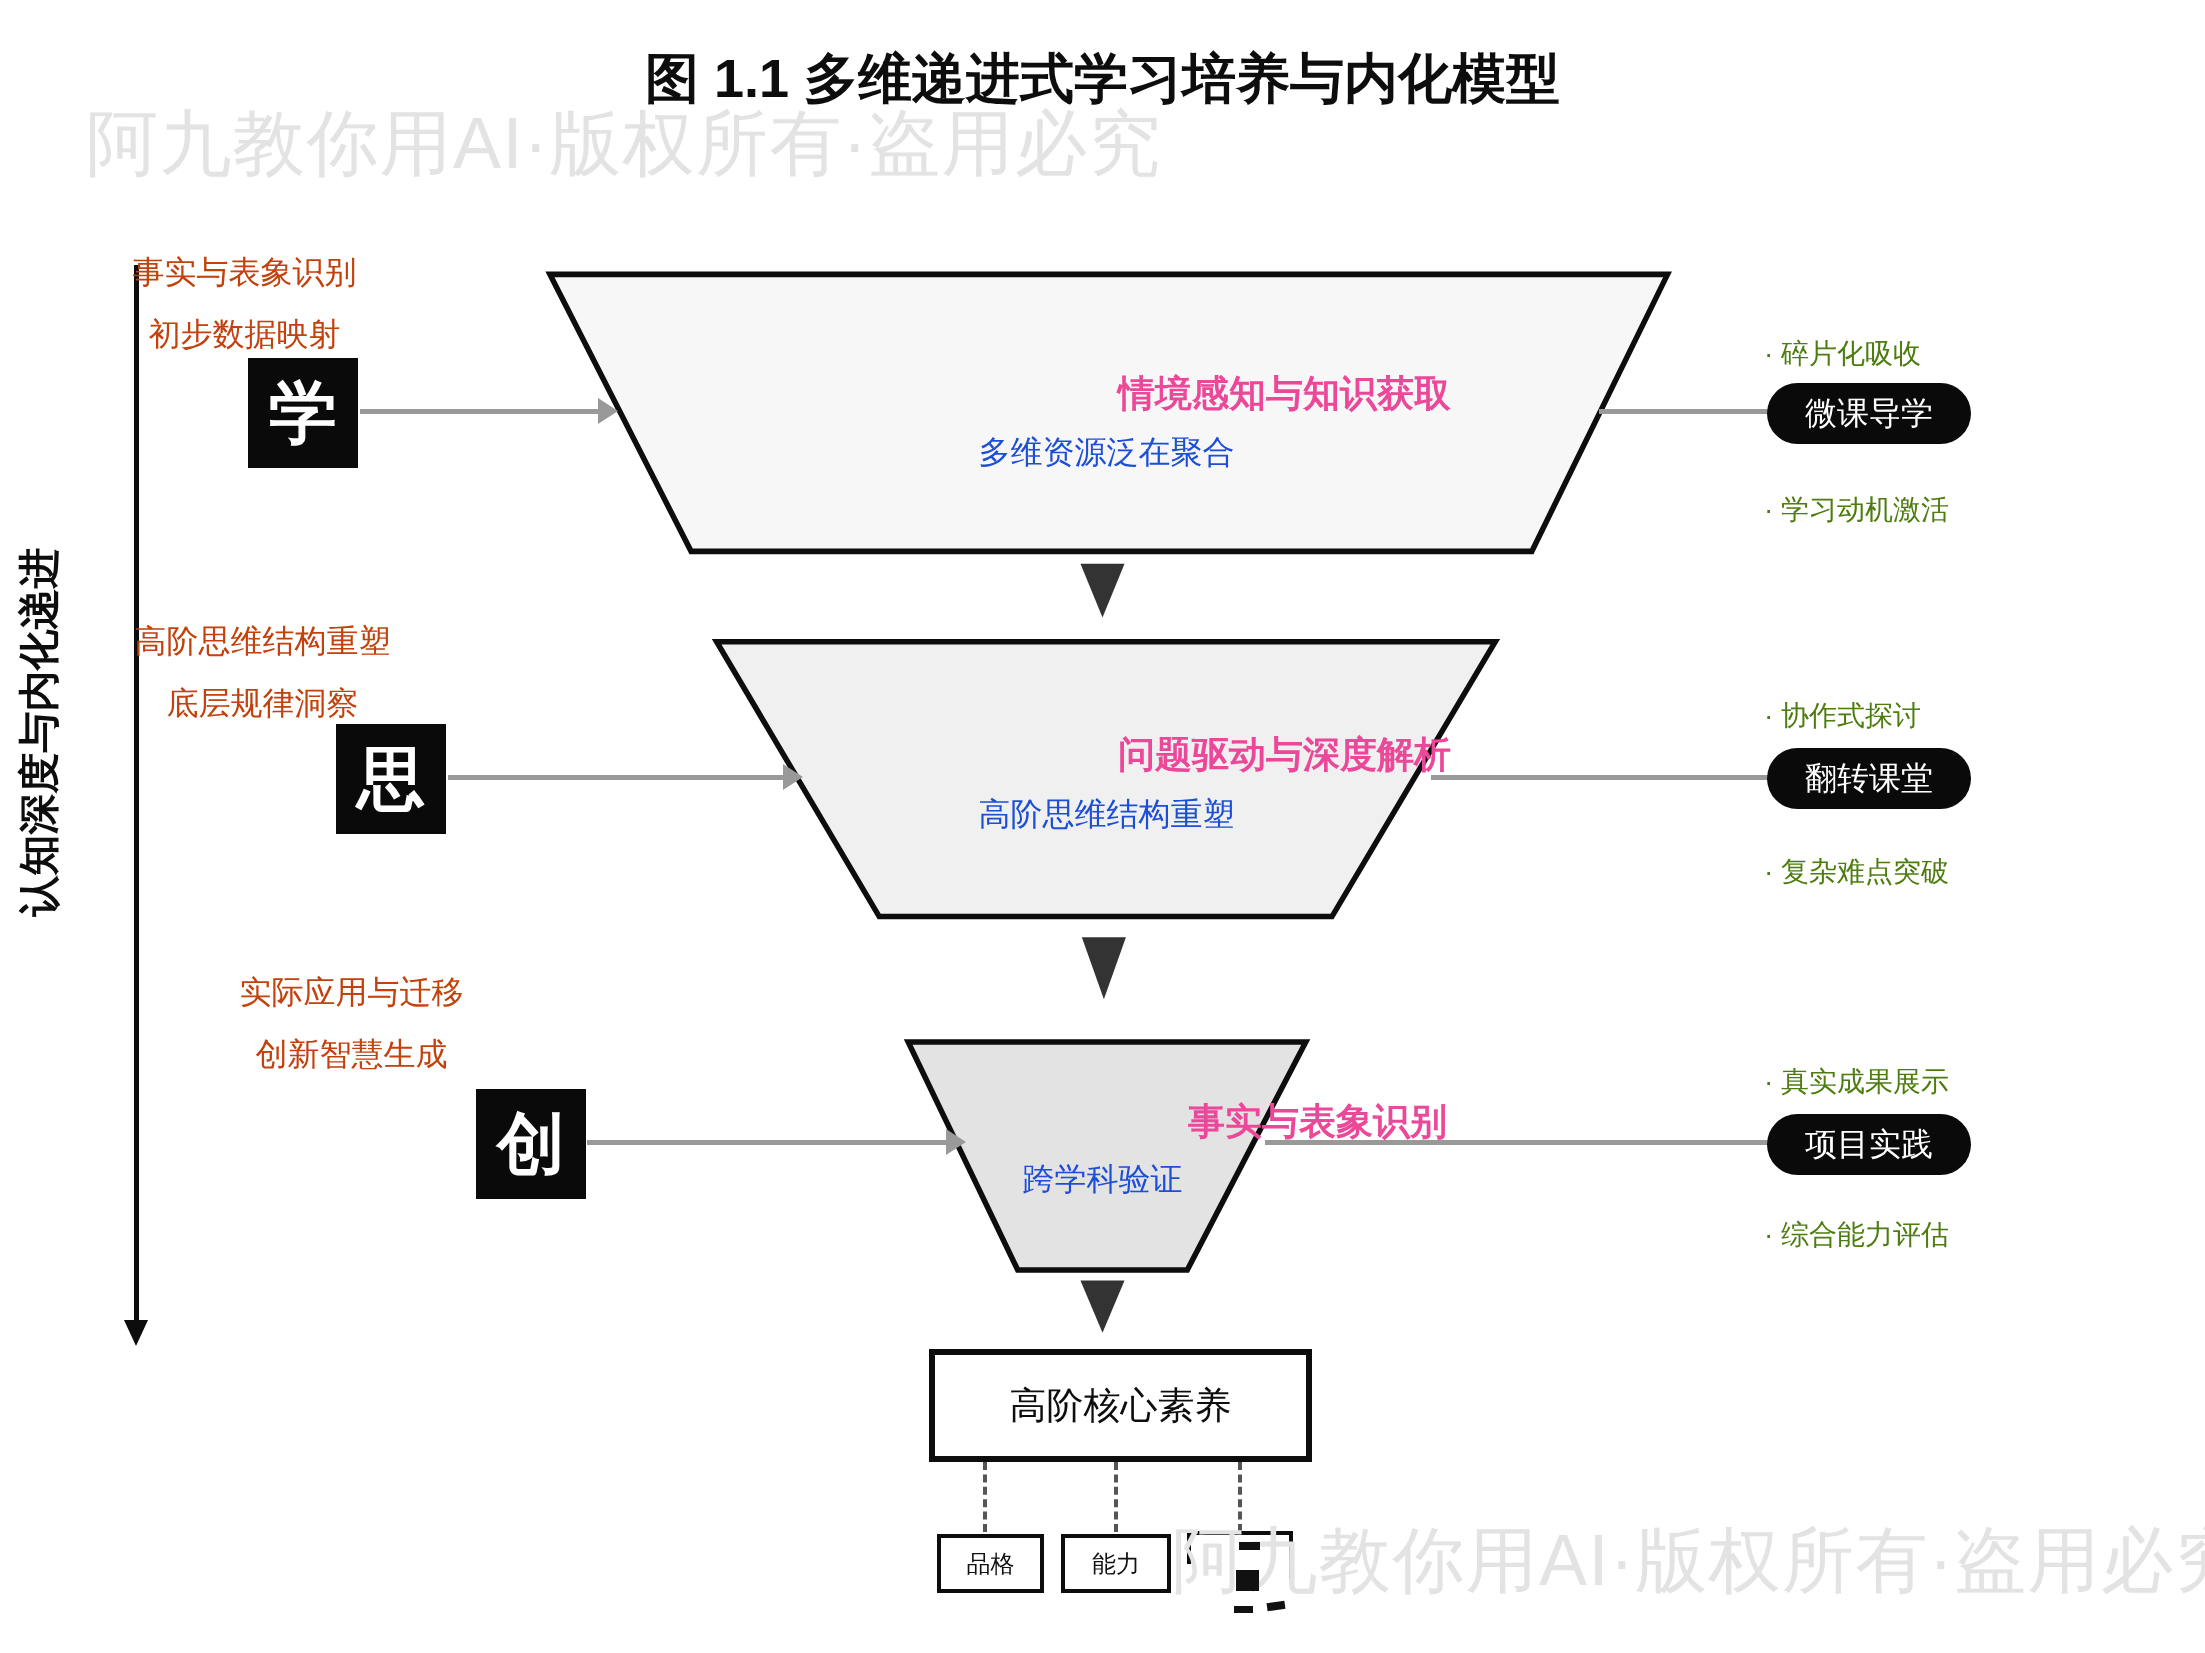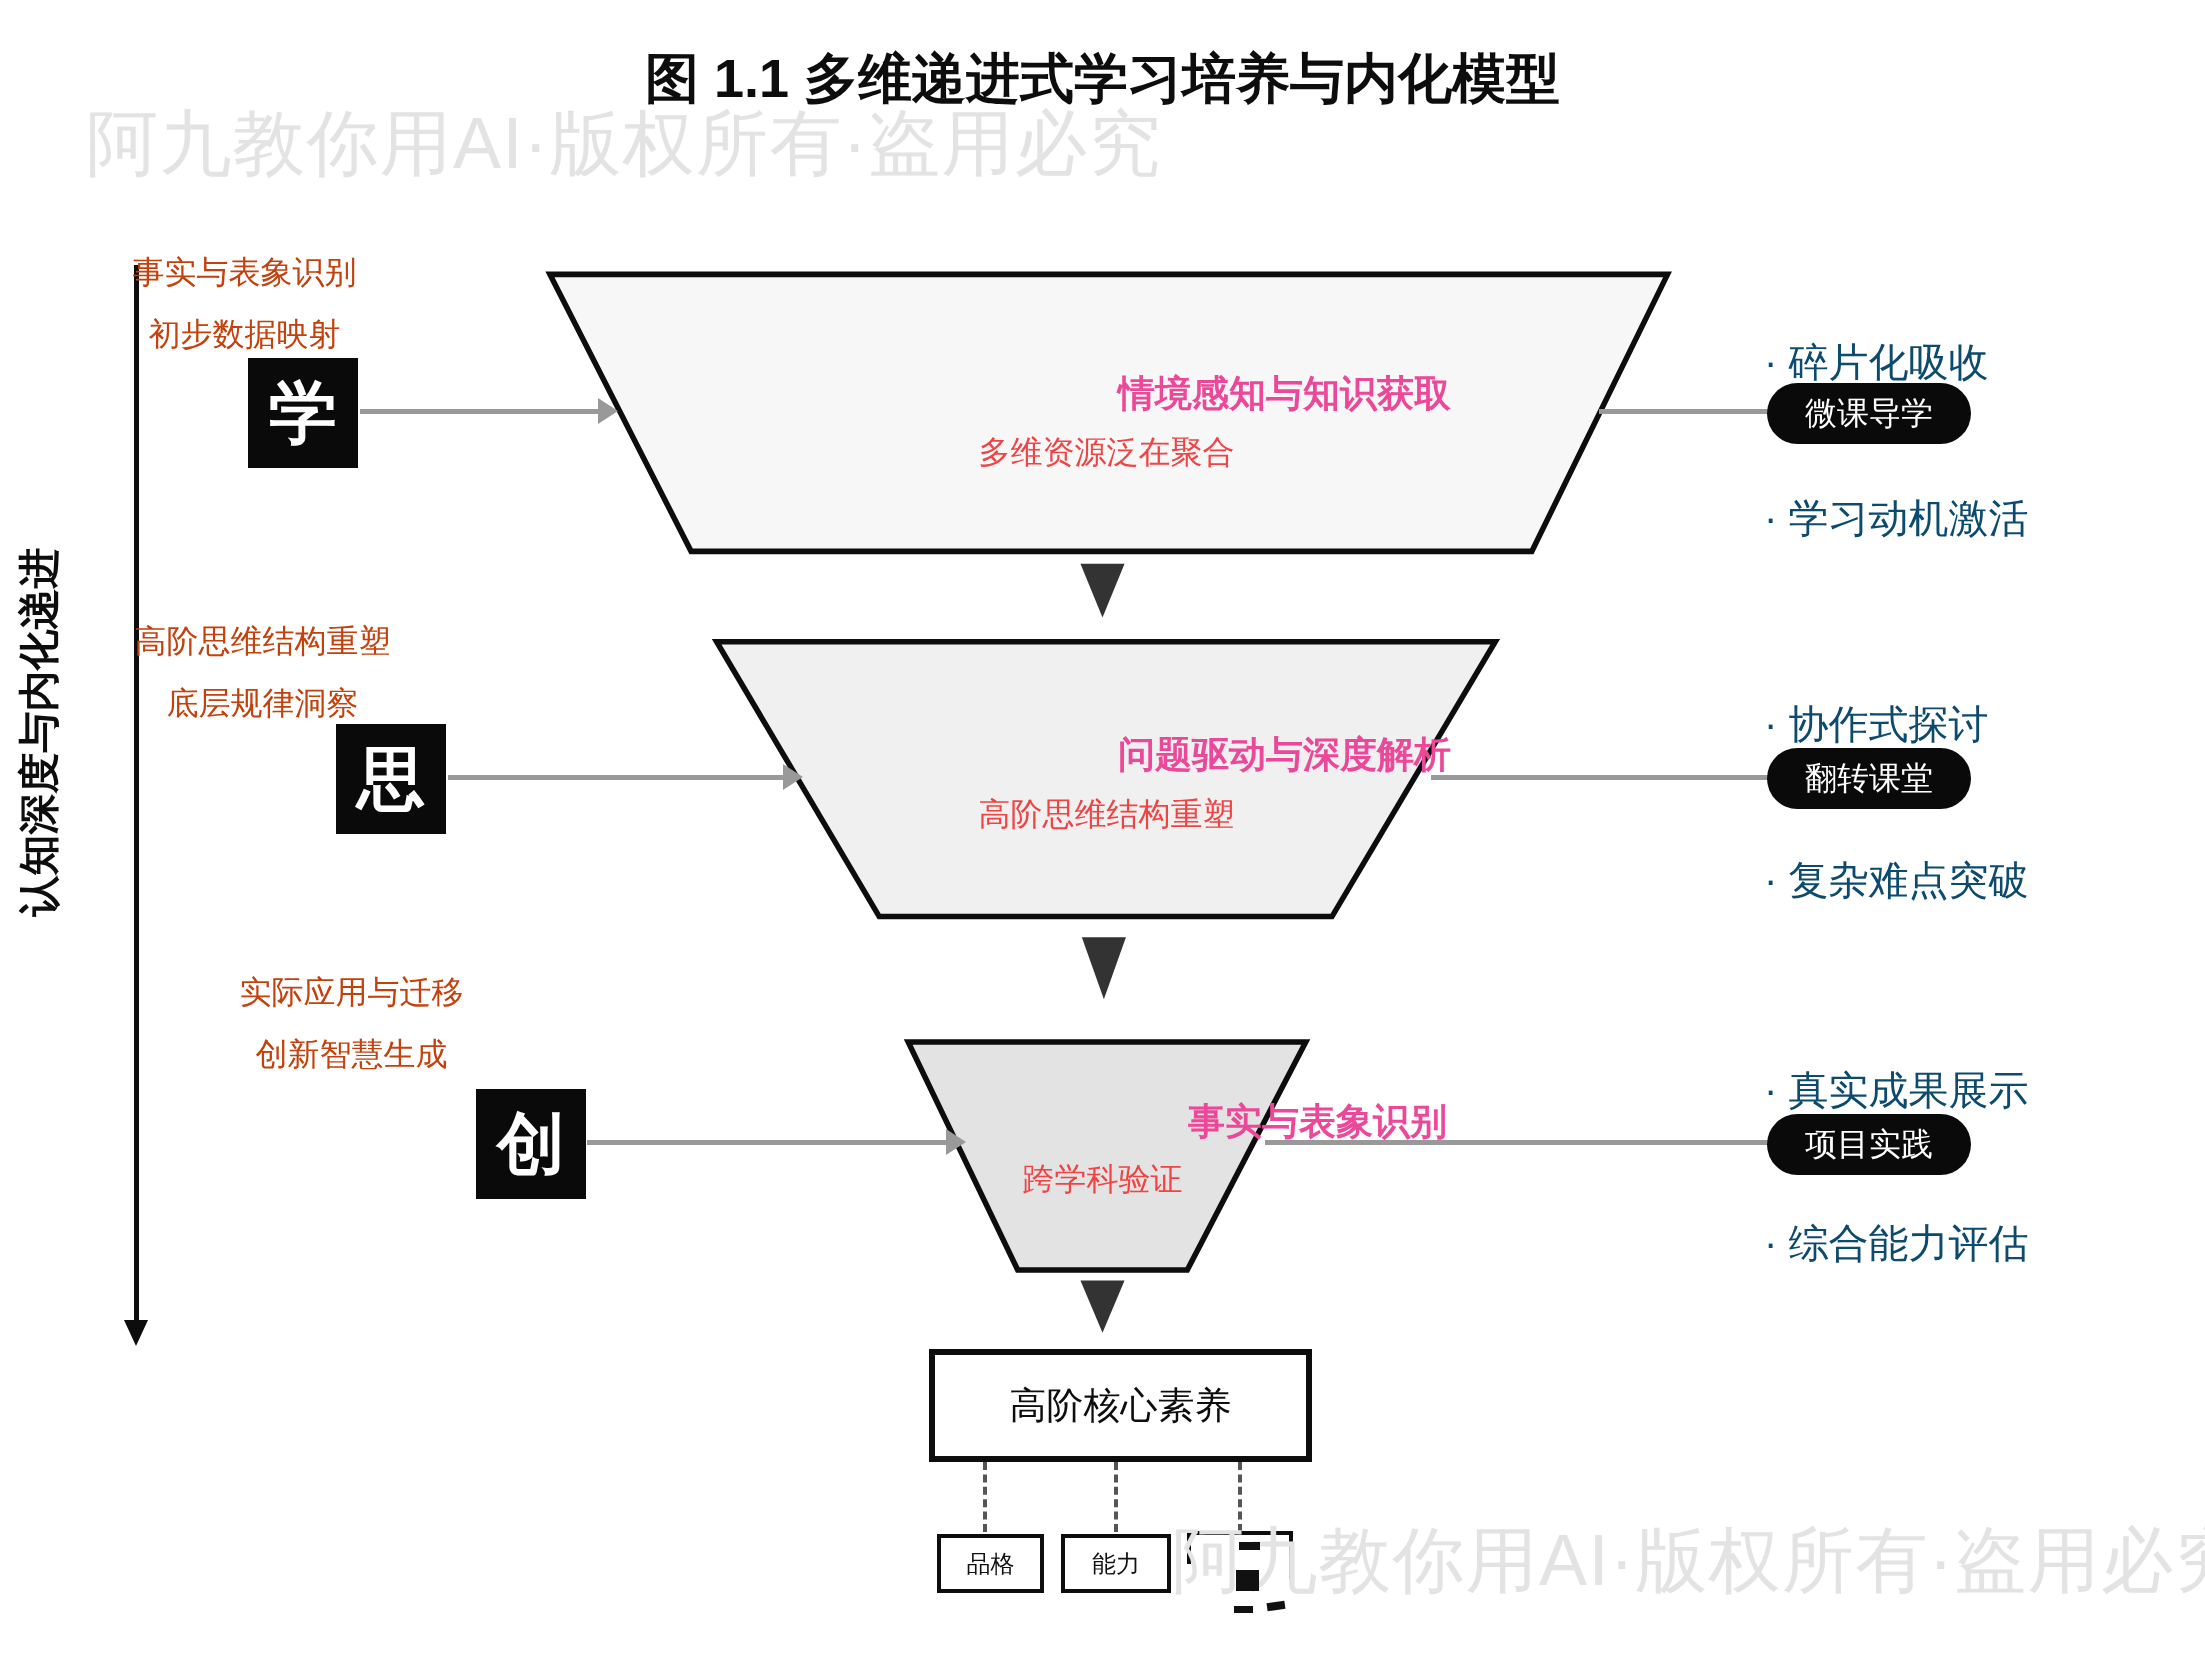--- a/index.html
+++ b/index.html
@@ -52,31 +52,31 @@
   .arrowhead{
     position:absolute;width:0;height:0;z-index:1;
     border-top:13px solid transparent;border-bottom:13px solid transparent;
     border-left:20.7px solid #999999;
   }
   .ah-1{left:598px;top:398px;}
   .ah-2{left:783px;top:764px;}
   .ah-3{left:946px;top:1129px;}
   .funnel-text{position:absolute;left:762px;width:689px;text-align:center;z-index:2;white-space:nowrap;}
   .funnel-title{font-size:37px;font-weight:bold;color:#ec4899;text-align:right;}
-  .funnel-sub{font-size:32px;color:#ef4444;}
+  .funnel-sub{font-size:32px;color:#1d4ed8;}
   .ft-1{top:369px;} .fs-1{top:431px;}
   .ft-2{top:730px;} .fs-2{top:793px;}
   .ft-3{top:1097px;left:758px;} .fs-3{top:1158px;left:758px;}
   .pill{
     position:absolute;left:1767px;width:204px;height:61px;background:#0a0a0a;color:#ffffff;
     border-radius:32px;display:flex;align-items:center;justify-content:center;
     font-size:32px;z-index:2;white-space:nowrap;
   }
   .pill-1{top:383px;} .pill-2{top:748px;} .pill-3{top:1114px;}
-  .bullet{position:absolute;left:1764px;font-size:40px;color:#0c4a6e;z-index:2;white-space:nowrap;}
+  .bullet{position:absolute;left:1764px;font-size:28px;color:#4d7c0f;z-index:2;white-space:nowrap;}
   .bu-1a{top:335px;} .bu-1b{top:491px;}
   .bu-2a{top:697px;} .bu-2b{top:853px;}
   .bu-3a{top:1063px;} .bu-3b{top:1216px;}
   .outcome-box{
     position:absolute;left:929px;top:1349px;width:371px;height:101px;
     border:6.2px solid #0d0d0d;background:#ffffff;display:flex;align-items:center;justify-content:center;
     font-size:37px;font-weight:normal;color:#0d0d0d;z-index:2;white-space:nowrap;
   }
   .dash{position:absolute;top:1462px;height:70px;width:0;border-left:4.1px dashed #555555;z-index:1;}
   .dash-1{left:983px;} .dash-2{left:1114px;} .dash-3{left:1238px;}

